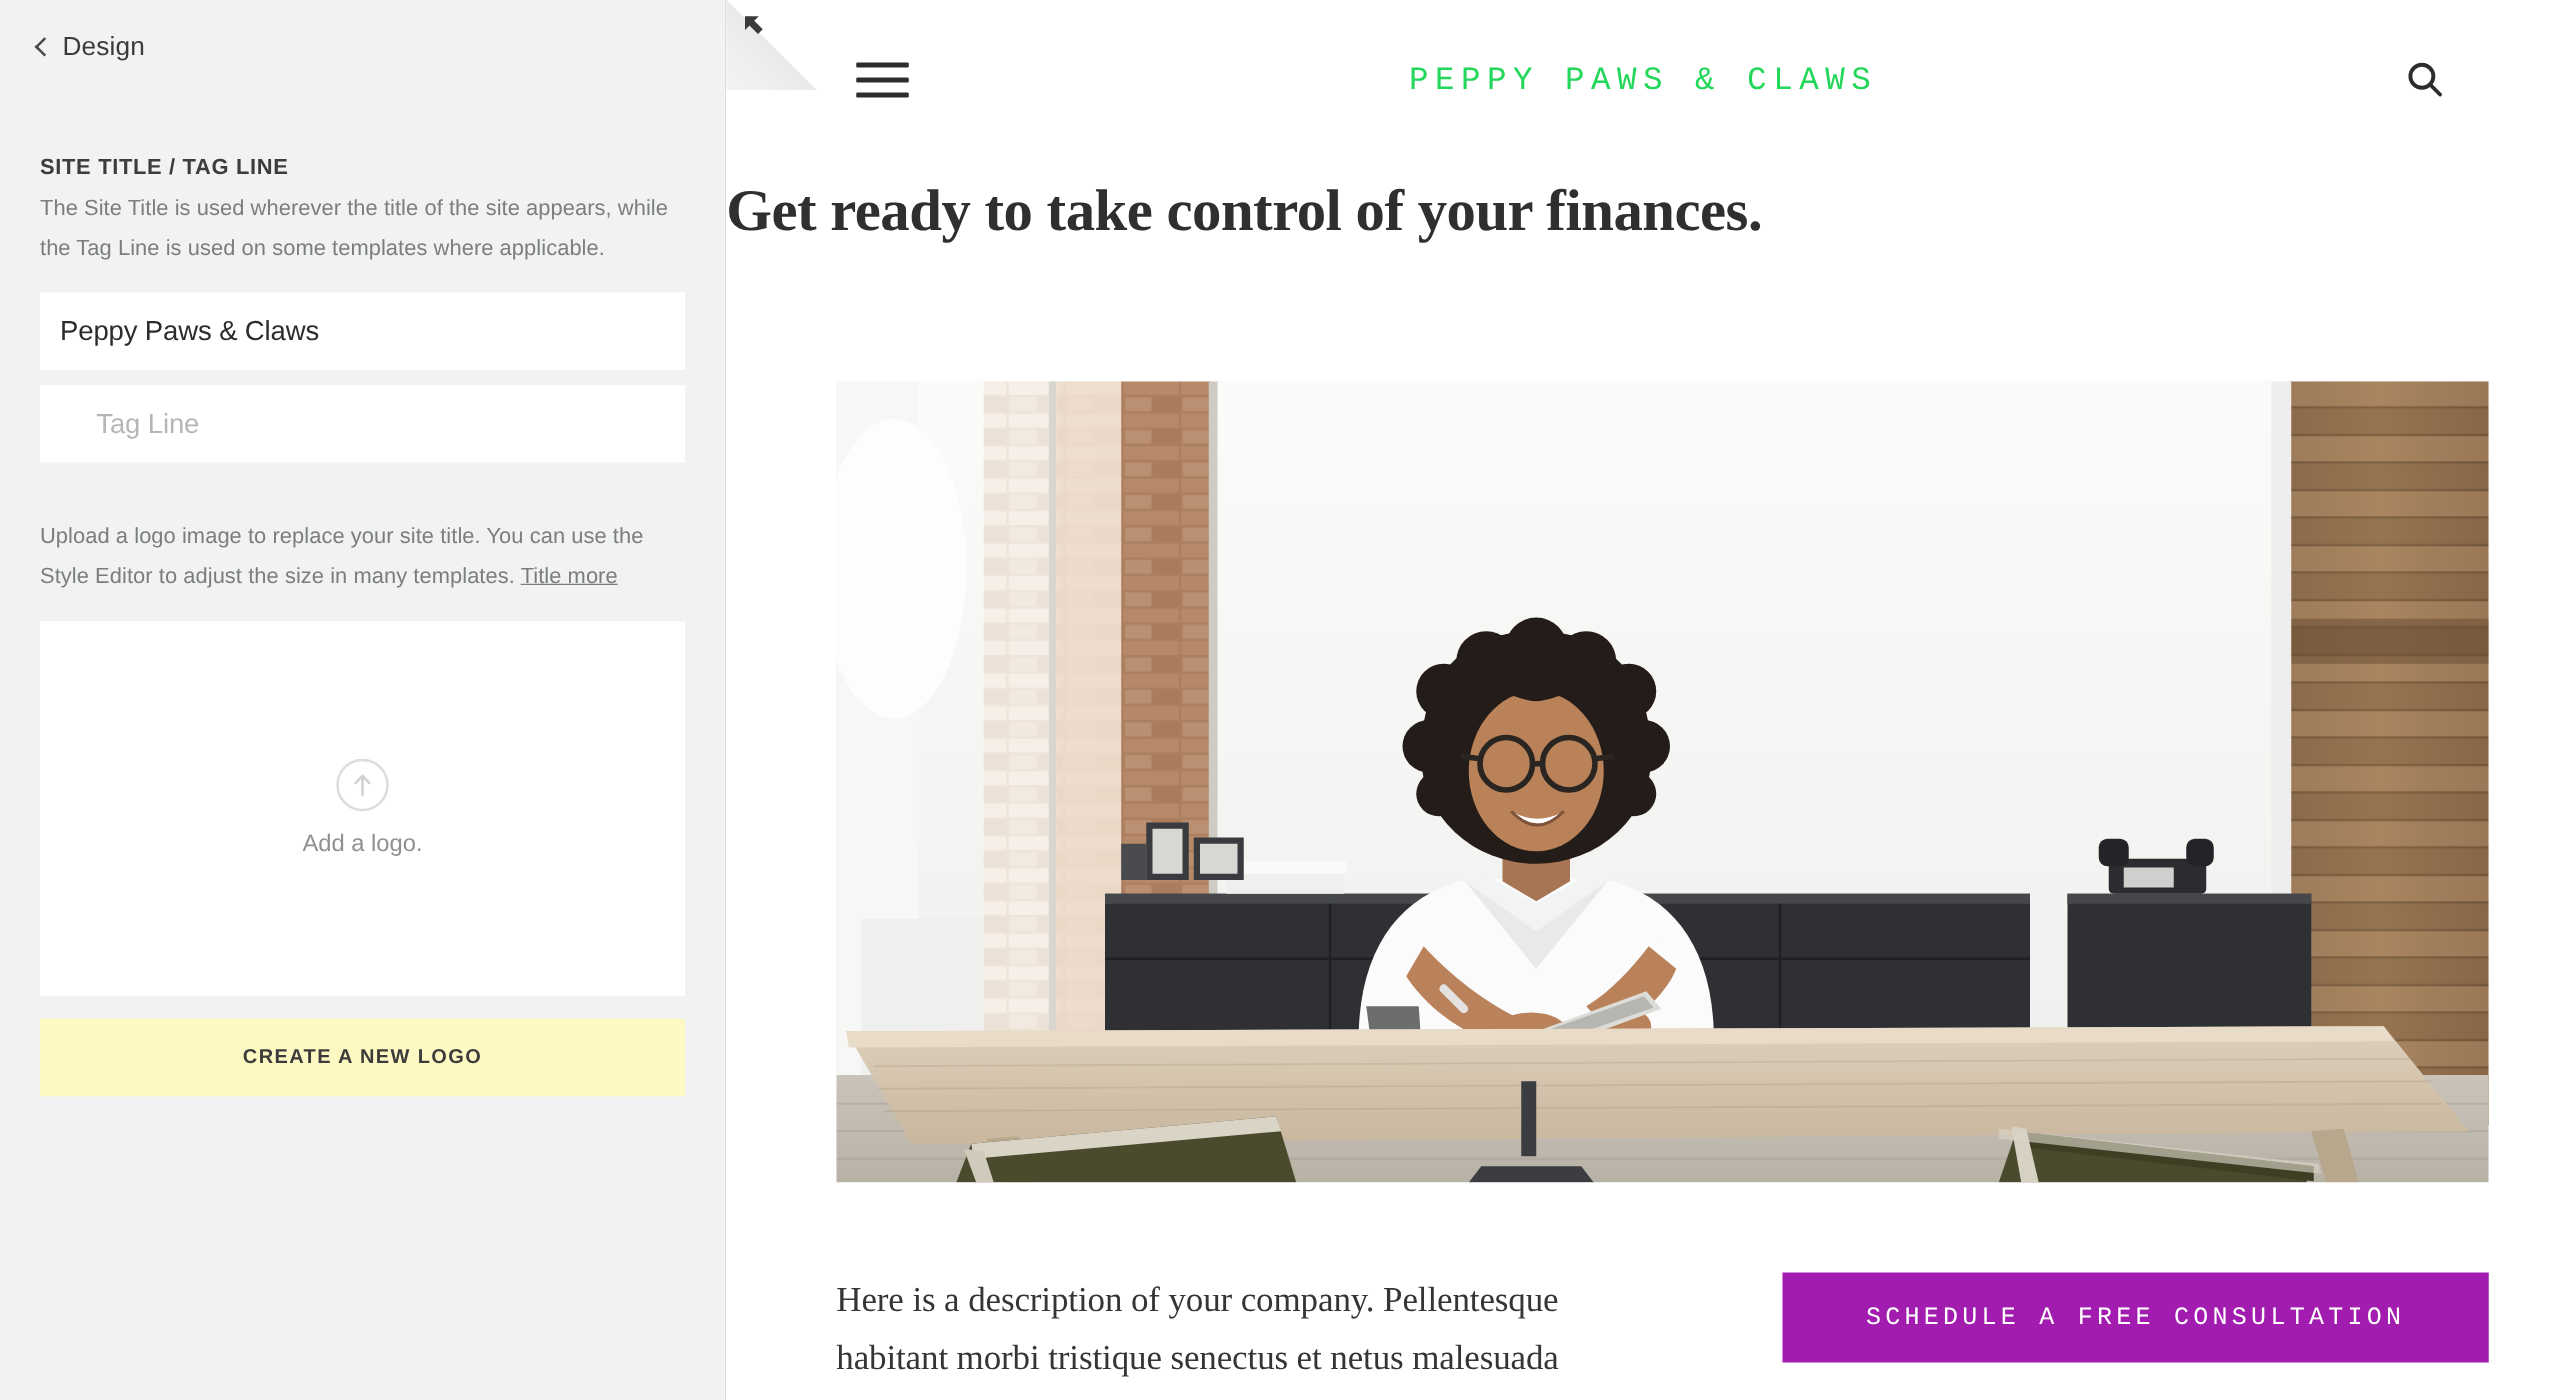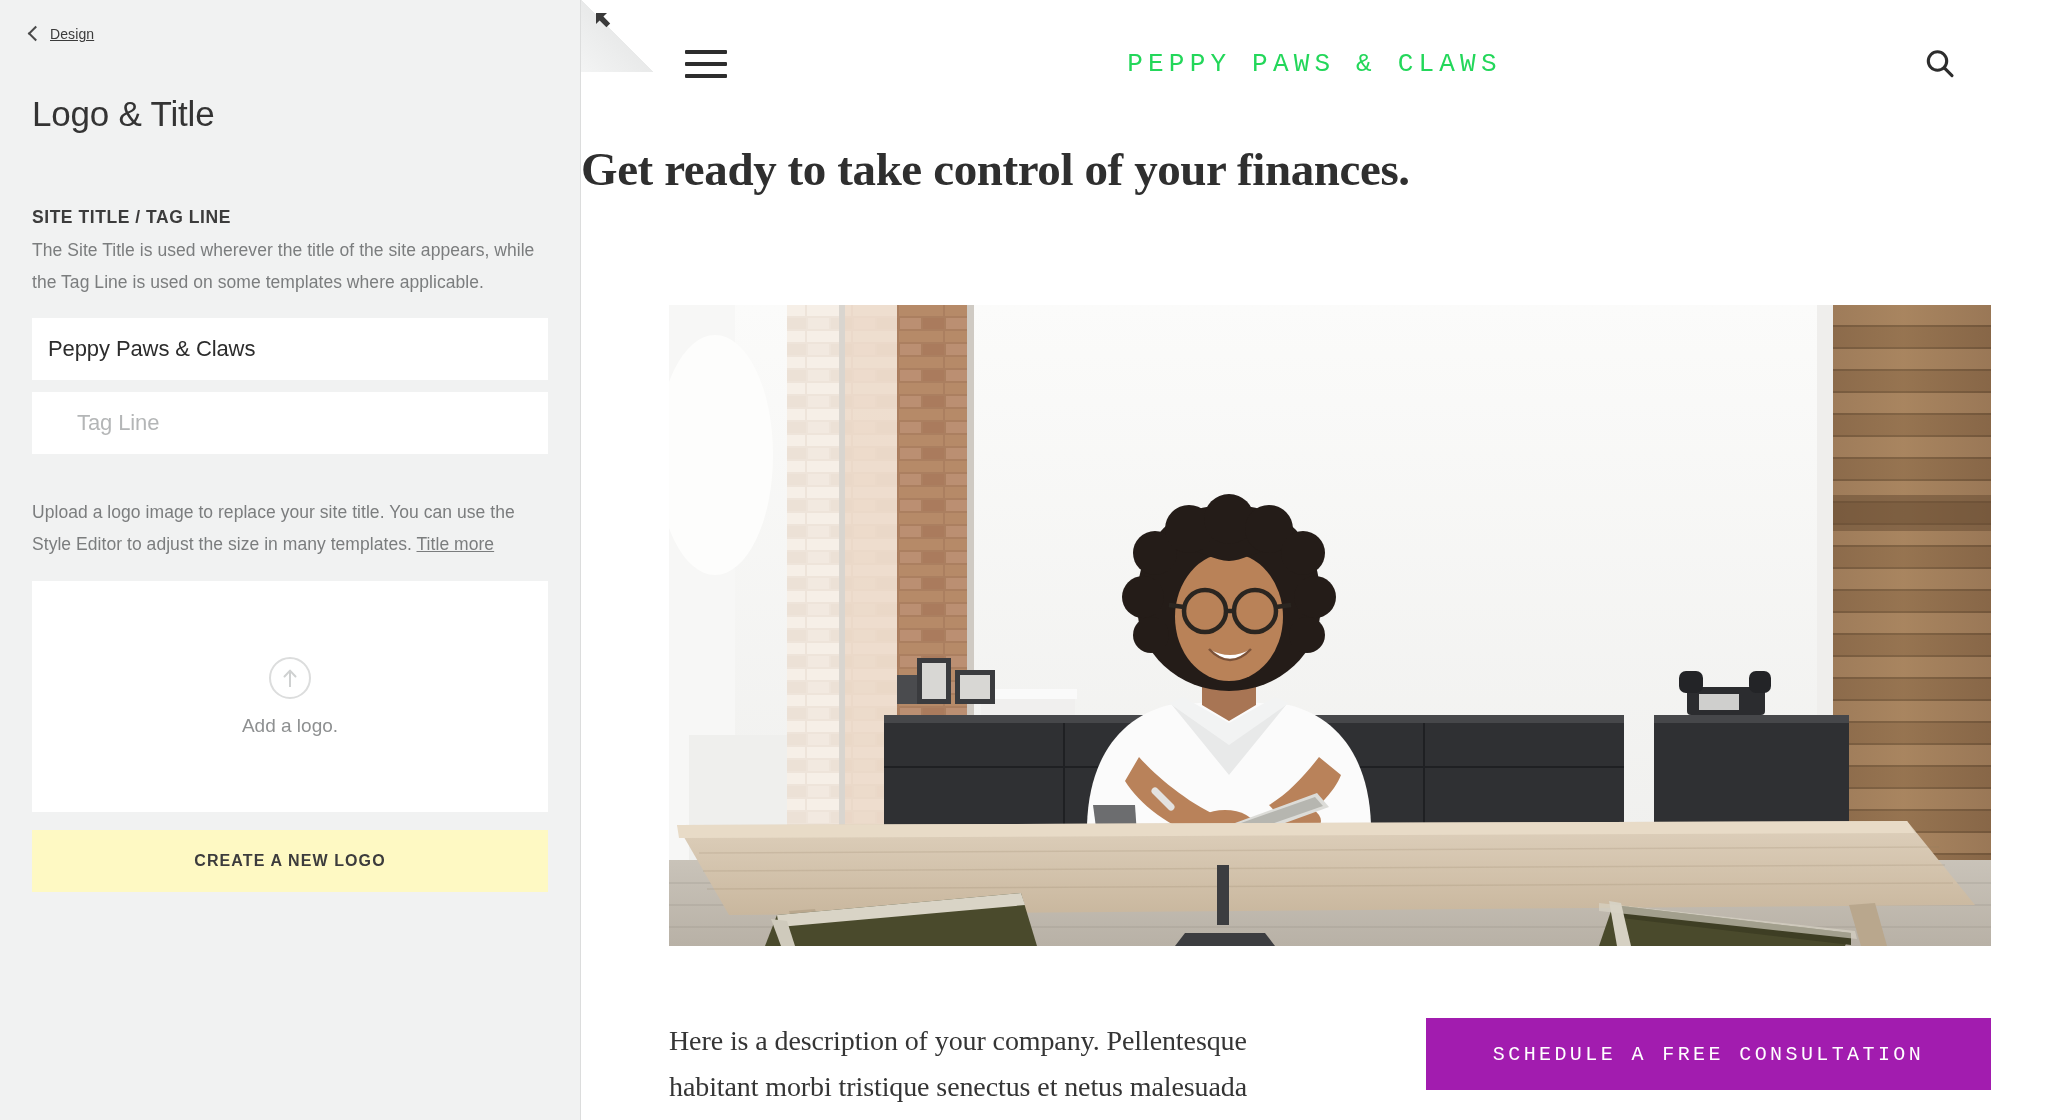--- a/index.html
+++ b/index.html
@@ -21,23 +21,22 @@
     padding: 0 32px;
     overflow: hidden;
   }
   .sidebar::after{
     content:""; position:absolute; right:0; top:0; width:1px; height:100%;
     background:#dcdddd;
   }
   .back-link {
     display: flex; align-items: center; gap: 9px;
     margin-top: 26px; margin-left: -2px;
-    font-size: 14px; color: #3b3b3b; letter-spacing: .1px;
+    font-size: 21px; color: #3b3b3b; letter-spacing: .1px;
     cursor: pointer;
-    text-decoration: underline;
   }
   .chev {
     display:inline-block; width: 11px; height: 11px;
     border-left: 2.2px solid #4a4a4a; border-bottom: 2.2px solid #4a4a4a;
     transform: rotate(45deg); margin-bottom: 1px;
   }
   .panel-title {
     margin-top: 52px;
     font-size: 35px; font-weight: 400; color: #343434; letter-spacing: -0.2px;
   }
@@ -55,21 +54,21 @@
     width: 516px; height: 62px;
     background: #ffffff; border: none; outline: none;
     margin-top: 20px; padding: 0 16px;
     font-family: "Liberation Sans", sans-serif;
     font-size: 22px; color: #2c2c2c; letter-spacing: -0.1px;
   }
   .text-input::placeholder { color: #b4b6b7; }
   #tag-line-input { margin-top: 12px; padding-left: 45px; }
   #logo-image-section { margin-top: 42px; }
   .upload-box {
-    width: 516px; height: 231px; background: #ffffff;
+    width: 516px; height: 300px; background: #ffffff;
     margin-top: 21px;
     display: flex; flex-direction: column;
     align-items: center; justify-content: center;
     cursor: pointer;
   }
   .upload-circle {
     width: 42px; height: 42px; border: 2px solid #dcdddd; border-radius: 50%;
     display: flex; align-items: center; justify-content: center;
   }
   .upload-arrow { display:block; }
@@ -162,21 +161,20 @@
 
 <div class="app">
 
   <aside class="sidebar">
 
     <div class="back-link">
       <span class="chev"></span>
       <span>Design</span>
     </div>
 
-    <h1 class="panel-title">Logo &amp; Title</h1>
 
     <section id="site-title-section">
       <div class="section-label">SITE TITLE / TAG LINE</div>
       <p class="section-desc">The Site Title is used wherever the title of the site appears, while the Tag Line is used on some templates where applicable.</p>
 
       <input class="text-input" id="site-title-input" type="text" value="Peppy Paws &amp; Claws" style="">
 
       <input class="text-input" id="tag-line-input" type="text" placeholder="Tag Line" style="">
     </section>
 

